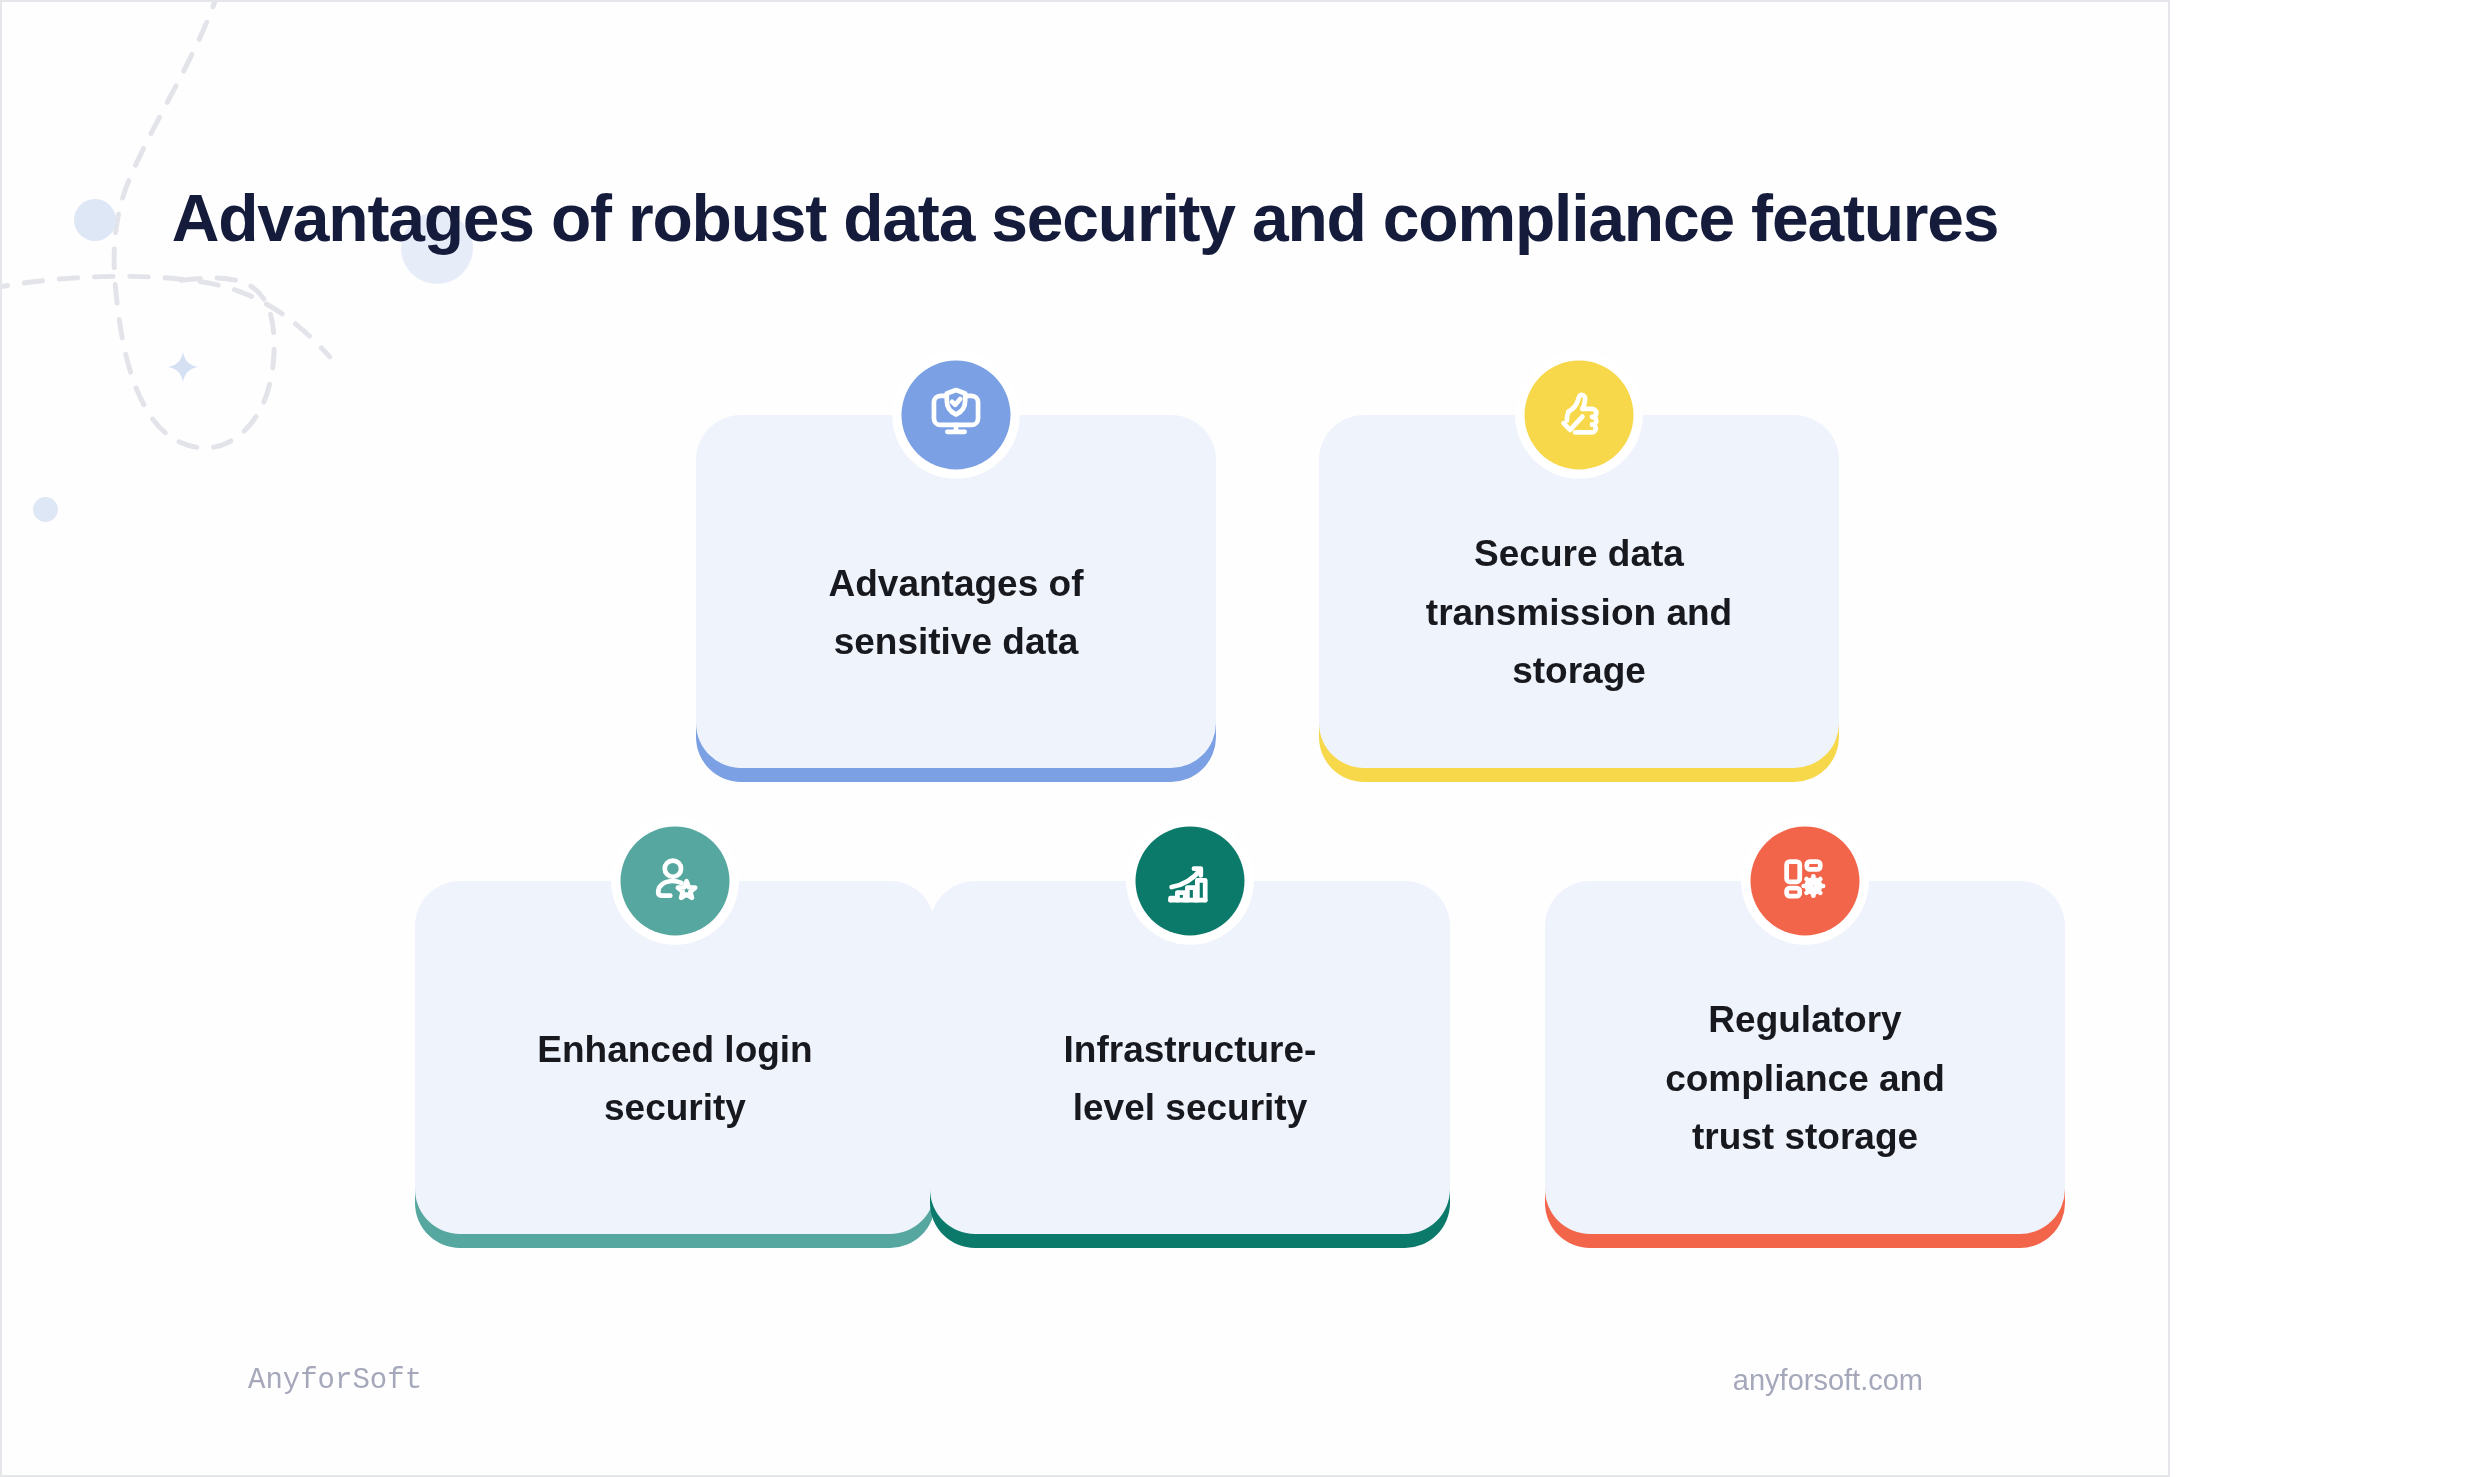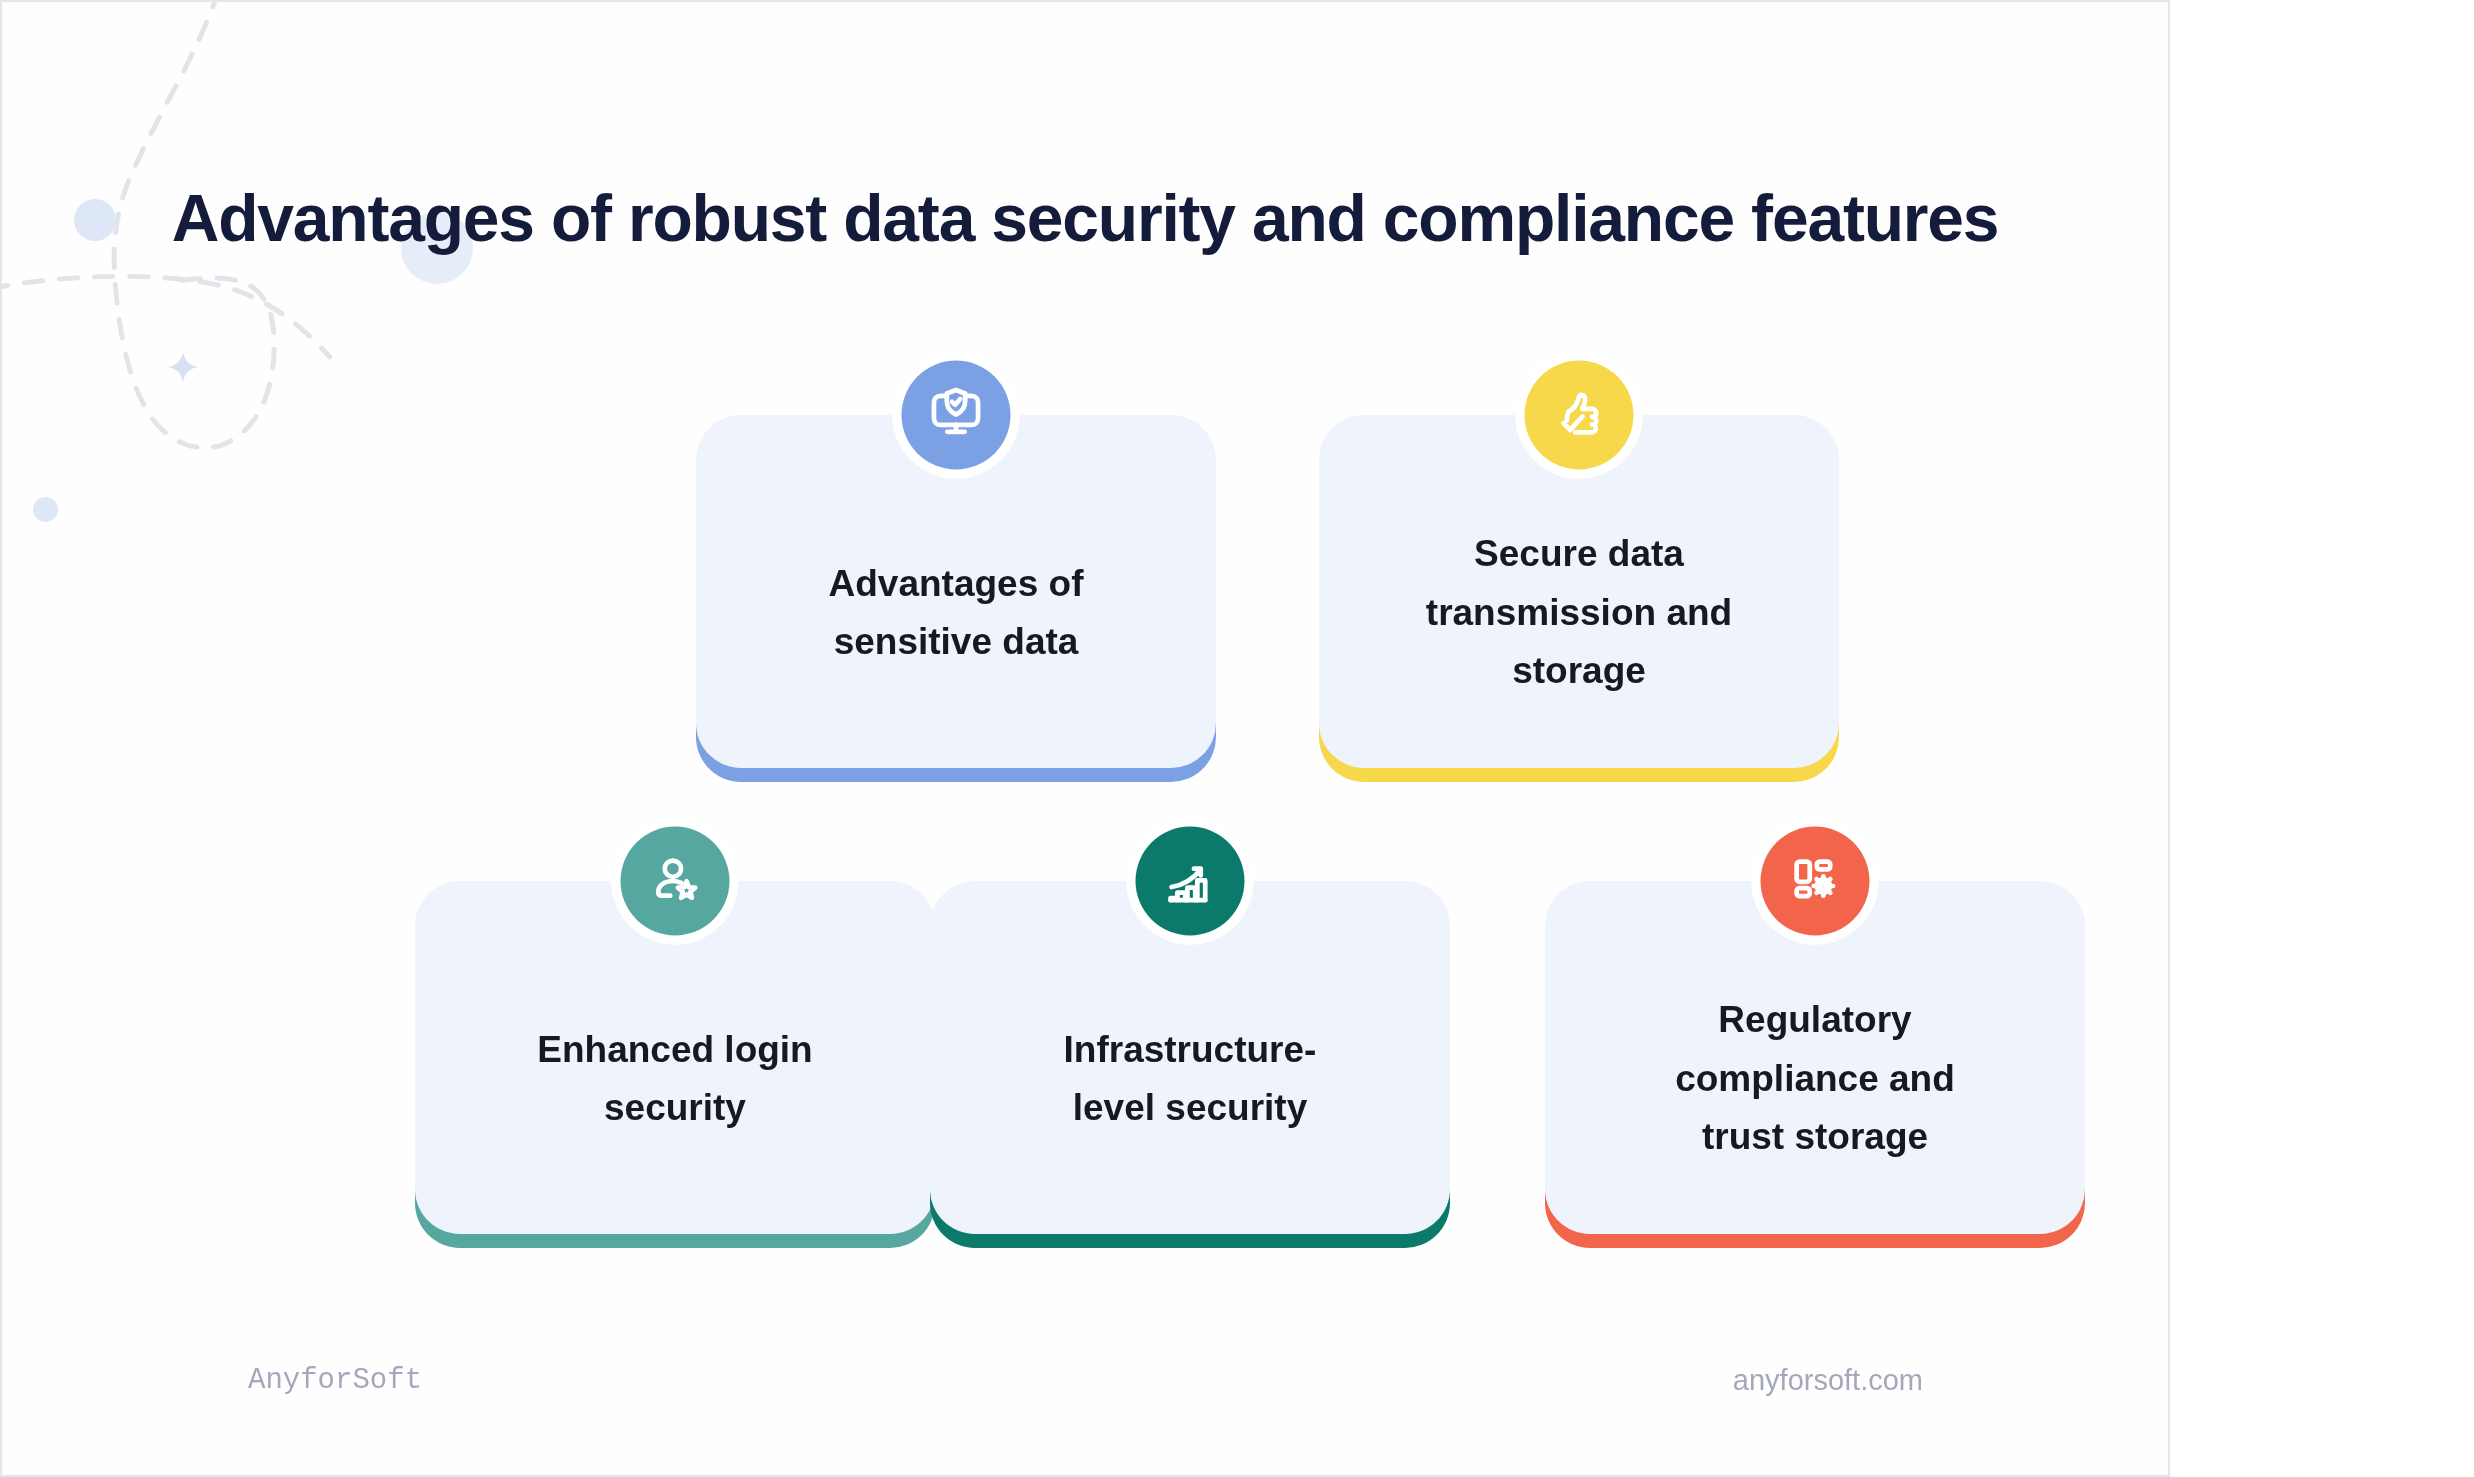--- a/index.html
+++ b/index.html
@@ -119,21 +119,21 @@
       <path d="M4.6 19.3V18.5H7.1"></path>
       <path d="M7.2 19.3V16.4H10.2V19.3"></path>
       <path d="M11 19.3V14.5H14V19.3"></path>
       <path d="M14.8 19.3V11.8H17.8V19.3"></path>
       <path d="M4.6 19.3H17.8"></path>
       <path d="M5 14.3C8.6 13.7 12.8 11.7 16 7.7"></path>
       <path d="M13.5 7.3H16.1V9.9"></path>
           </svg>
         </div>
       </div>
-      <div class="card" style="left: 1543px; top: 879px; padding-left: 20px;">
+      <div class="card" style="left: 1543px; top: 879px;">
         <div class="card-lip" style="background:#F3654A"></div>
         <div class="card-body">
           <div class="card-line">Regulatory</div>
           <div class="card-line">compliance and</div>
           <div class="card-line">trust storage</div>
         </div>
         <div class="icon-badge" style="background:#F3654A">
           <svg width="63" height="63" viewBox="0 0 24 24" fill="none" stroke="#FFFFFF" stroke-width="1.8" stroke-linecap="round" stroke-linejoin="round">
       <rect x="5" y="4.6" width="5" height="7.7" rx="1.2"></rect>
       <rect x="5" y="14.7" width="5" height="3.1" rx="1.1"></rect>

